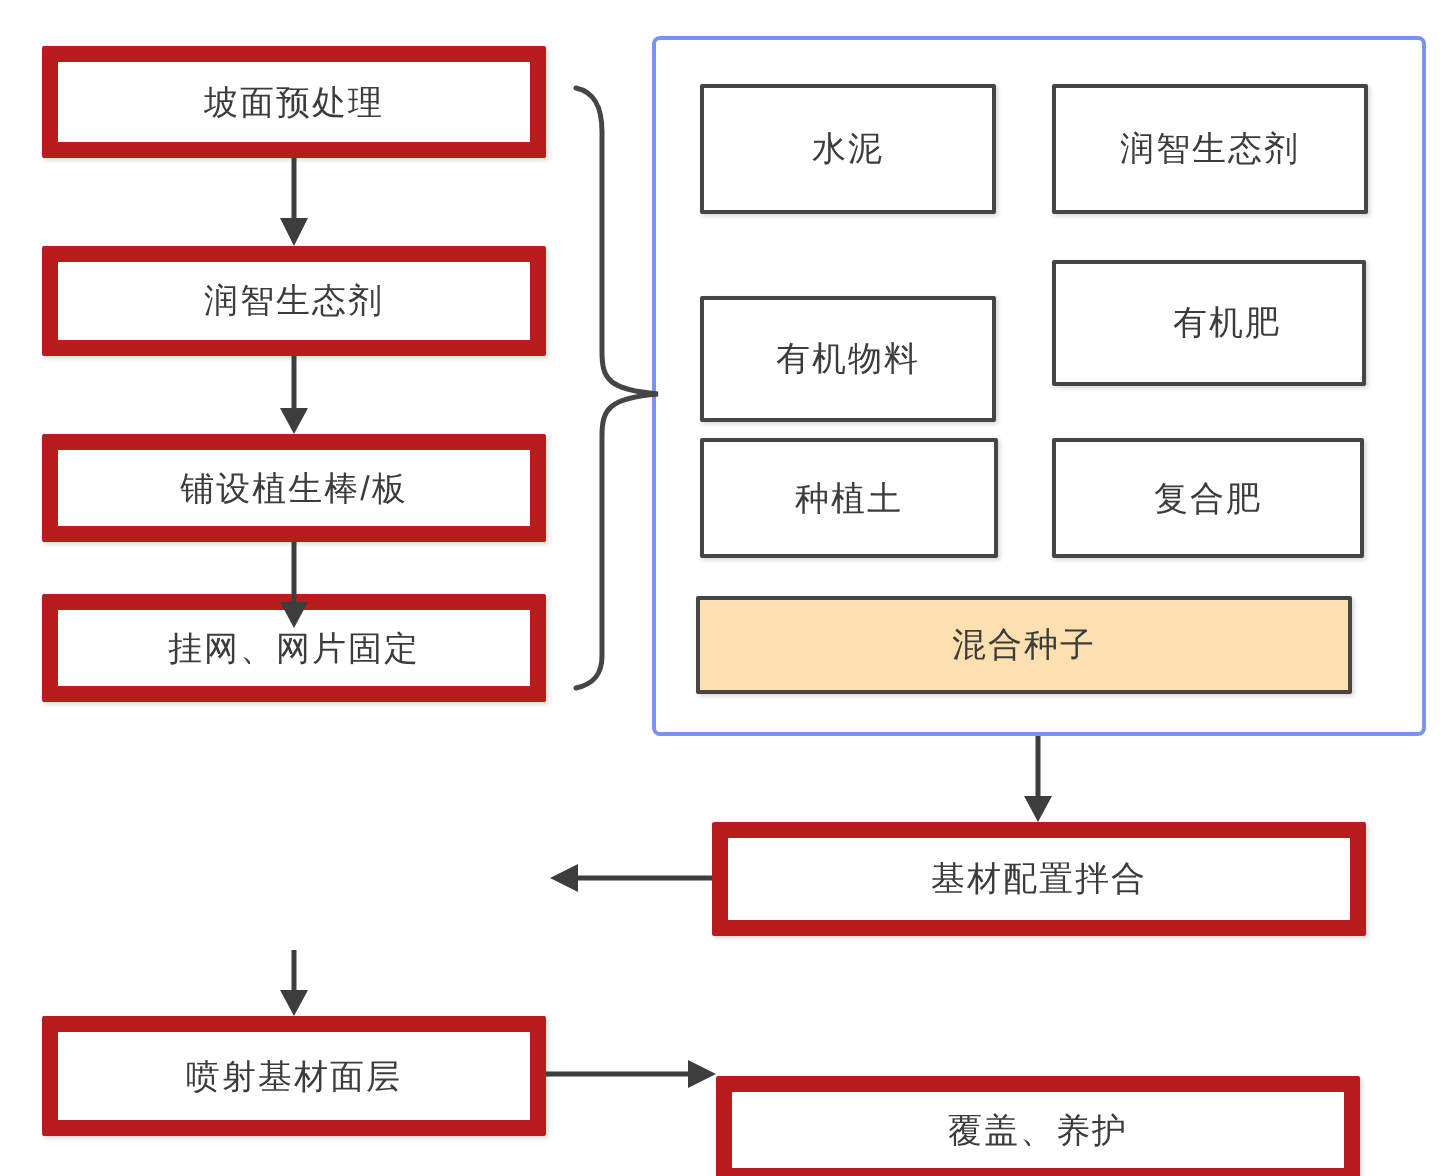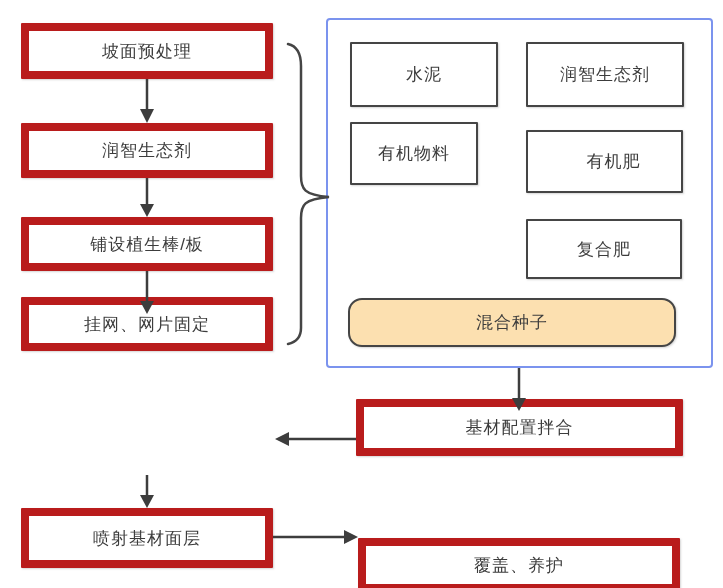--- a/index.html
+++ b/index.html
@@ -30,21 +30,20 @@
     border-radius: 1px;
     white-space: nowrap;
   }
   .panel-item {
     font-size: 17px;
     border-width: 2px;
     border-color: #454545;
   }
   .seed-box {
     background: #fce0b0;
-    border-radius: 14px;
   }
   #materials-panel {
     position: absolute;
     box-sizing: border-box;
     left: 326px; top: 18px; width: 387px; height: 350px;
     border: 2.5px solid #7b93ee;
     border-radius: 4px;
     background: #ffffff;
   }
   #overlay {
@@ -70,30 +69,31 @@
 
   <div class="box" style="left:21px; top:297px; width:252px; height:54px;">挂网、网片固定</div>
 
   <div id="materials-panel">
   </div>
 
   <div class="box panel-item" style="left:350px; top:42px; width:148px; height:65px;">水泥</div>
 
   <div class="box panel-item" style="left:526px; top:42px; width:158px; height:65px;">润智生态剂</div>
 
-  <div class="box panel-item" style="left:350px; top:122px; width:128px; height:63px;">有机物料</div>
+  <div class="box panel-item" style="left:350px; top:148px; width:148px; height:63px;">有机物料</div>
 
   <div class="box panel-item" style="left:526px; top:130px; width:157px; height:63px;padding-left:18px;">有机肥</div>
 
+  <div class="box panel-item" style="left:350px; top:219px; width:149px; height:60px;">种植土</div>
 
   <div class="box panel-item" style="left:526px; top:219px; width:156px; height:60px;">复合肥</div>
 
   <div class="box panel-item seed-box" style="left:348px; top:298px; width:328px; height:49px;">混合种子</div>
 
-  <div class="box" style="left:356px; top:399px; width:327px; height:57px;">基材配置拌合</div>
+  <div class="box" style="left:356px; top:411px; width:327px; height:57px;">基材配置拌合</div>
 
 
   <div class="box" style="left:21px; top:508px; width:252px; height:60px;">喷射基材面层</div>
 
   <div class="box" style="left:358px; top:510px; width:322px; height:54px;margin-top:28px;">覆盖、养护</div>
 
   <svg id="overlay" viewBox="0 0 723 588" xmlns="http://www.w3.org/2000/svg">
 
     <g>
       <line class="arrow-line" x1="147" y1="79" x2="147" y2="110"></line>

